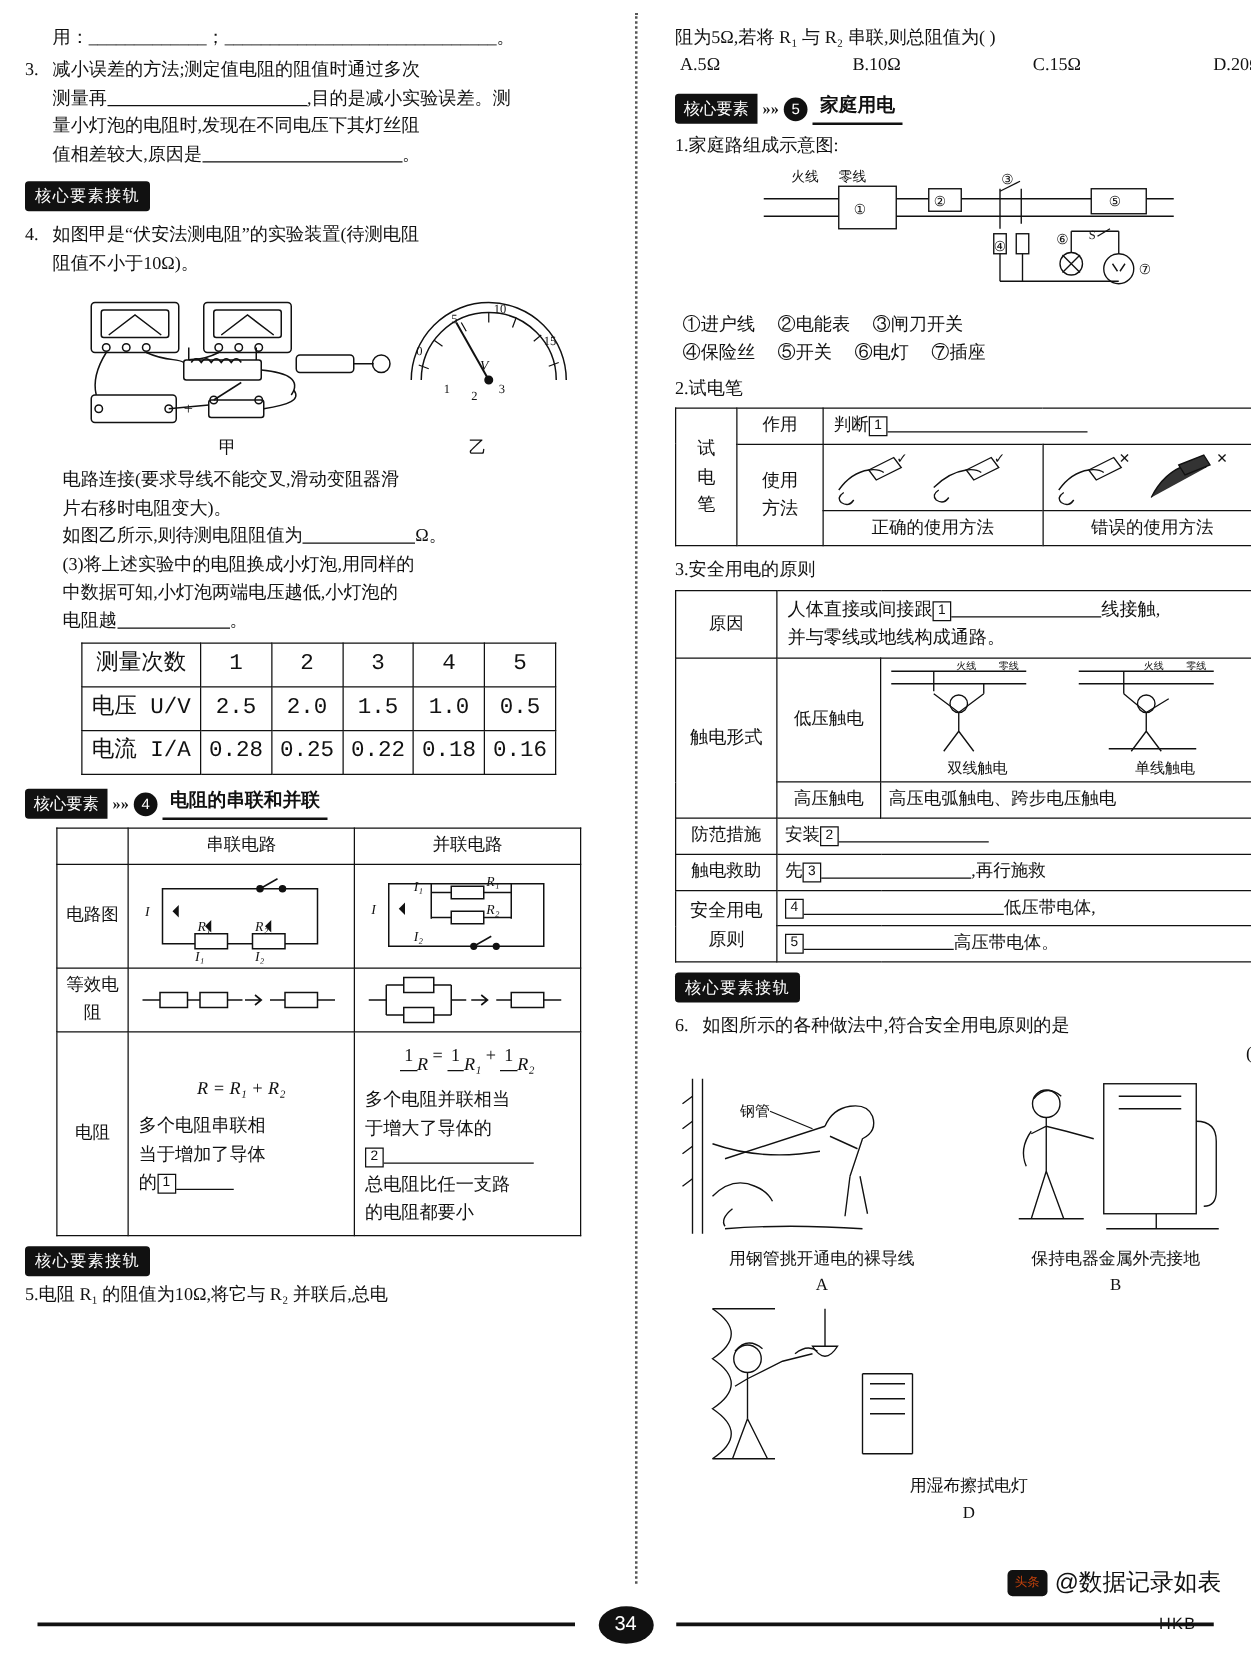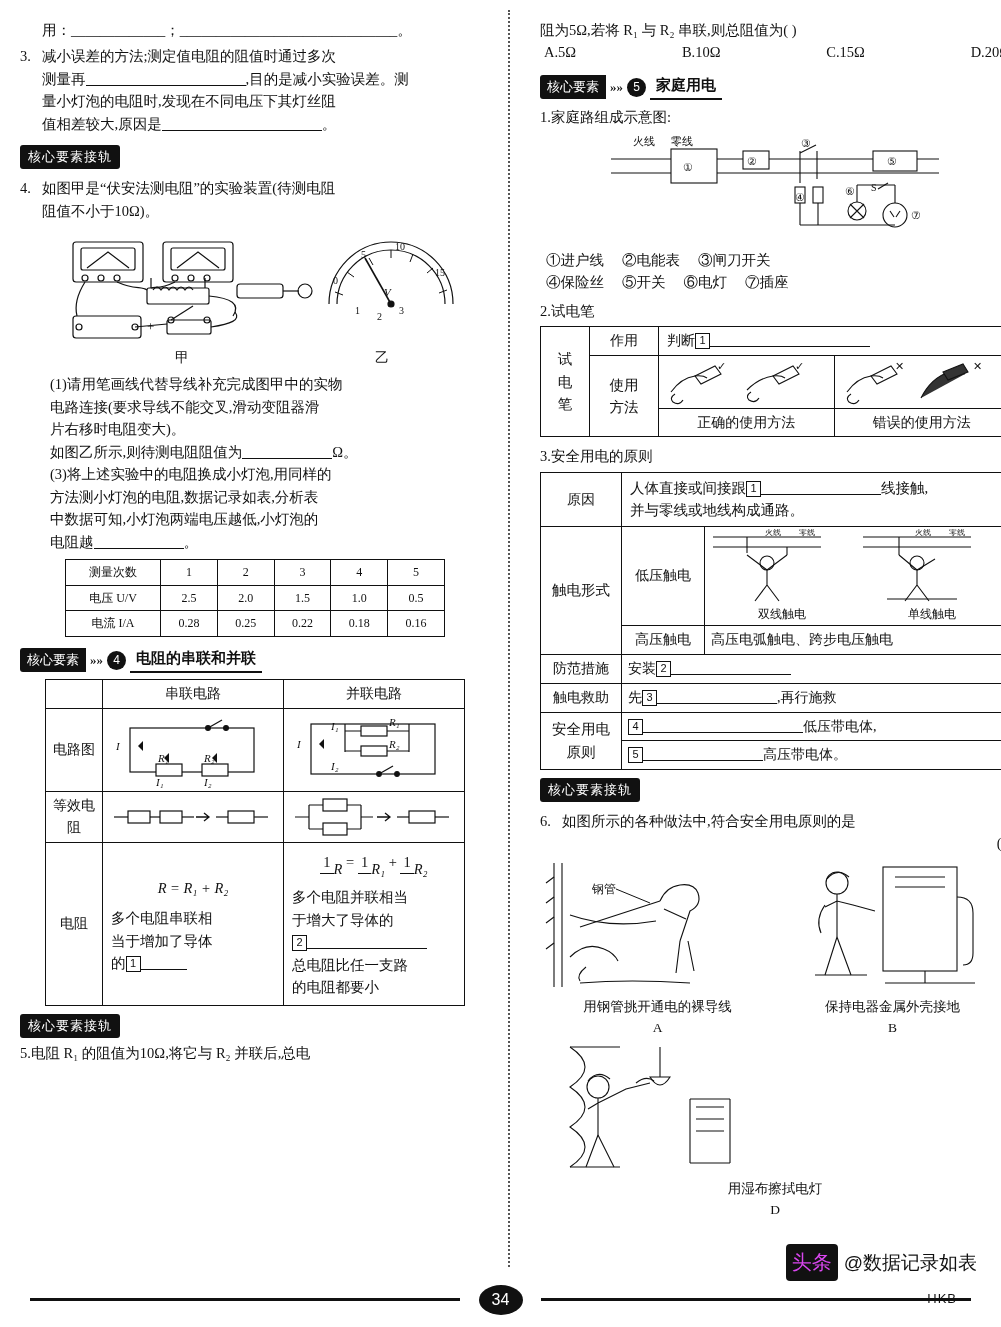--- a/index.html
+++ b/index.html
@@ -41,21 +41,21 @@
   .core-head .no{
     background:#111;color:#fff;border-radius:50%;width:19px;height:19px;
     display:inline-flex;align-items:center;justify-content:center;font-size:12px;
     font-family:"Liberation Sans",sans-serif;
   }
   .core-head .ttl{
     border-bottom:2px solid #111;padding:0 6px 1px 6px;font-size:15px;font-weight:bold;margin-left:4px;
   }
   table{border-collapse:collapse;width:100%;}
   table td,table th{border:1px solid #111;padding:3px 5px;font-size:14px;text-align:center;vertical-align:middle;}
-  .datatable td{font-size:12px;padding:3px 2px;}
+  .datatable td{font-size:18px;padding:3px 2px;font-family:Liberation Mono, monospace;}
   .boxnum{
     display:inline-block;border:1px solid #111;font-size:11px;
     min-width:13px;height:14px;line-height:13px;text-align:center;
     font-family:"Liberation Sans",sans-serif;vertical-align:1px;
   }
   .opts{display:flex;justify-content:space-between;padding-left:4px;}
   .cap{text-align:center;font-size:13.5px;}
   .footer{
     position:absolute;left:0;right:0;bottom:0;height:70px;
   }
@@ -66,21 +66,21 @@
     font-family:"Liberation Sans",sans-serif;
   }
   .rule{position:absolute;bottom:26px;height:3px;background:#111;}
   .rule.left{left:30px;width:430px;}
   .rule.right{right:30px;width:430px;}
   .wm{
     position:absolute;right:24px;bottom:46px;font-size:19px;color:#111;
     font-family:"Liberation Sans",sans-serif;
     display:flex;align-items:center;gap:6px;
   }
-  .wm .tt{background:#111;color:#d946ef;border-radius:4px;padding:3px 6px;font-size:20px;}
+  .wm .tt{background:#111;color:#c2410c;border-radius:4px;padding:3px 6px;font-size:10px;}
   .hkb{position:absolute;right:30px;bottom:18px;font-size:13px;letter-spacing:1px;font-family:"Liberation Sans",sans-serif;}
   svg{display:block;}
   .figwrap{display:flex;justify-content:center;}
   .mini{font-size:12px;}
   .twocol-imgs{display:flex;}
   .twocol-imgs>div{flex:1;text-align:center;}
 </style>
 </head>
 <body>
 
@@ -173,26 +173,24 @@
         <text x="300" y="90" font-size="10" fill="#111">1</text>
         <text x="322" y="96" font-size="10" fill="#111">2</text>
         <text x="344" y="90" font-size="10" fill="#111">3</text>
         <text x="329" y="72" font-size="11" font-style="italic" fill="#111">V</text>
         <text x="320" y="138" font-size="14" fill="#111">乙</text>
       </svg>
     </div>
 
     <div class="q">
       <div class="body" style="padding-left:30px;">
-        <div>(1)请用笔画线代替导线补充完成图甲中的实物</div>
         <div>电路连接(要求导线不能交叉,滑动变阻器滑</div>
         <div>片右移时电阻变大)。</div>
         <div><span>如图乙所示,则待测电阻阻值为</span><span class="blank"></span><span>Ω。</span></div>
         <div>(3)将上述实验中的电阻换成小灯泡,用同样的</div>
-        <div>方法测小灯泡的电阻,数据记录如表,分析表</div>
         <div>中数据可知,小灯泡两端电压越低,小灯泡的</div>
         <div><span>电阻越</span><span class="blank"></span><span>。</span></div>
       </div>
     </div>
 
     <table class="datatable" style="width:380px;margin:6px auto 0 auto;">
       <tbody>
           <tr>
         <td style="width:90px;">测量次数</td>
         <td>1</td>

